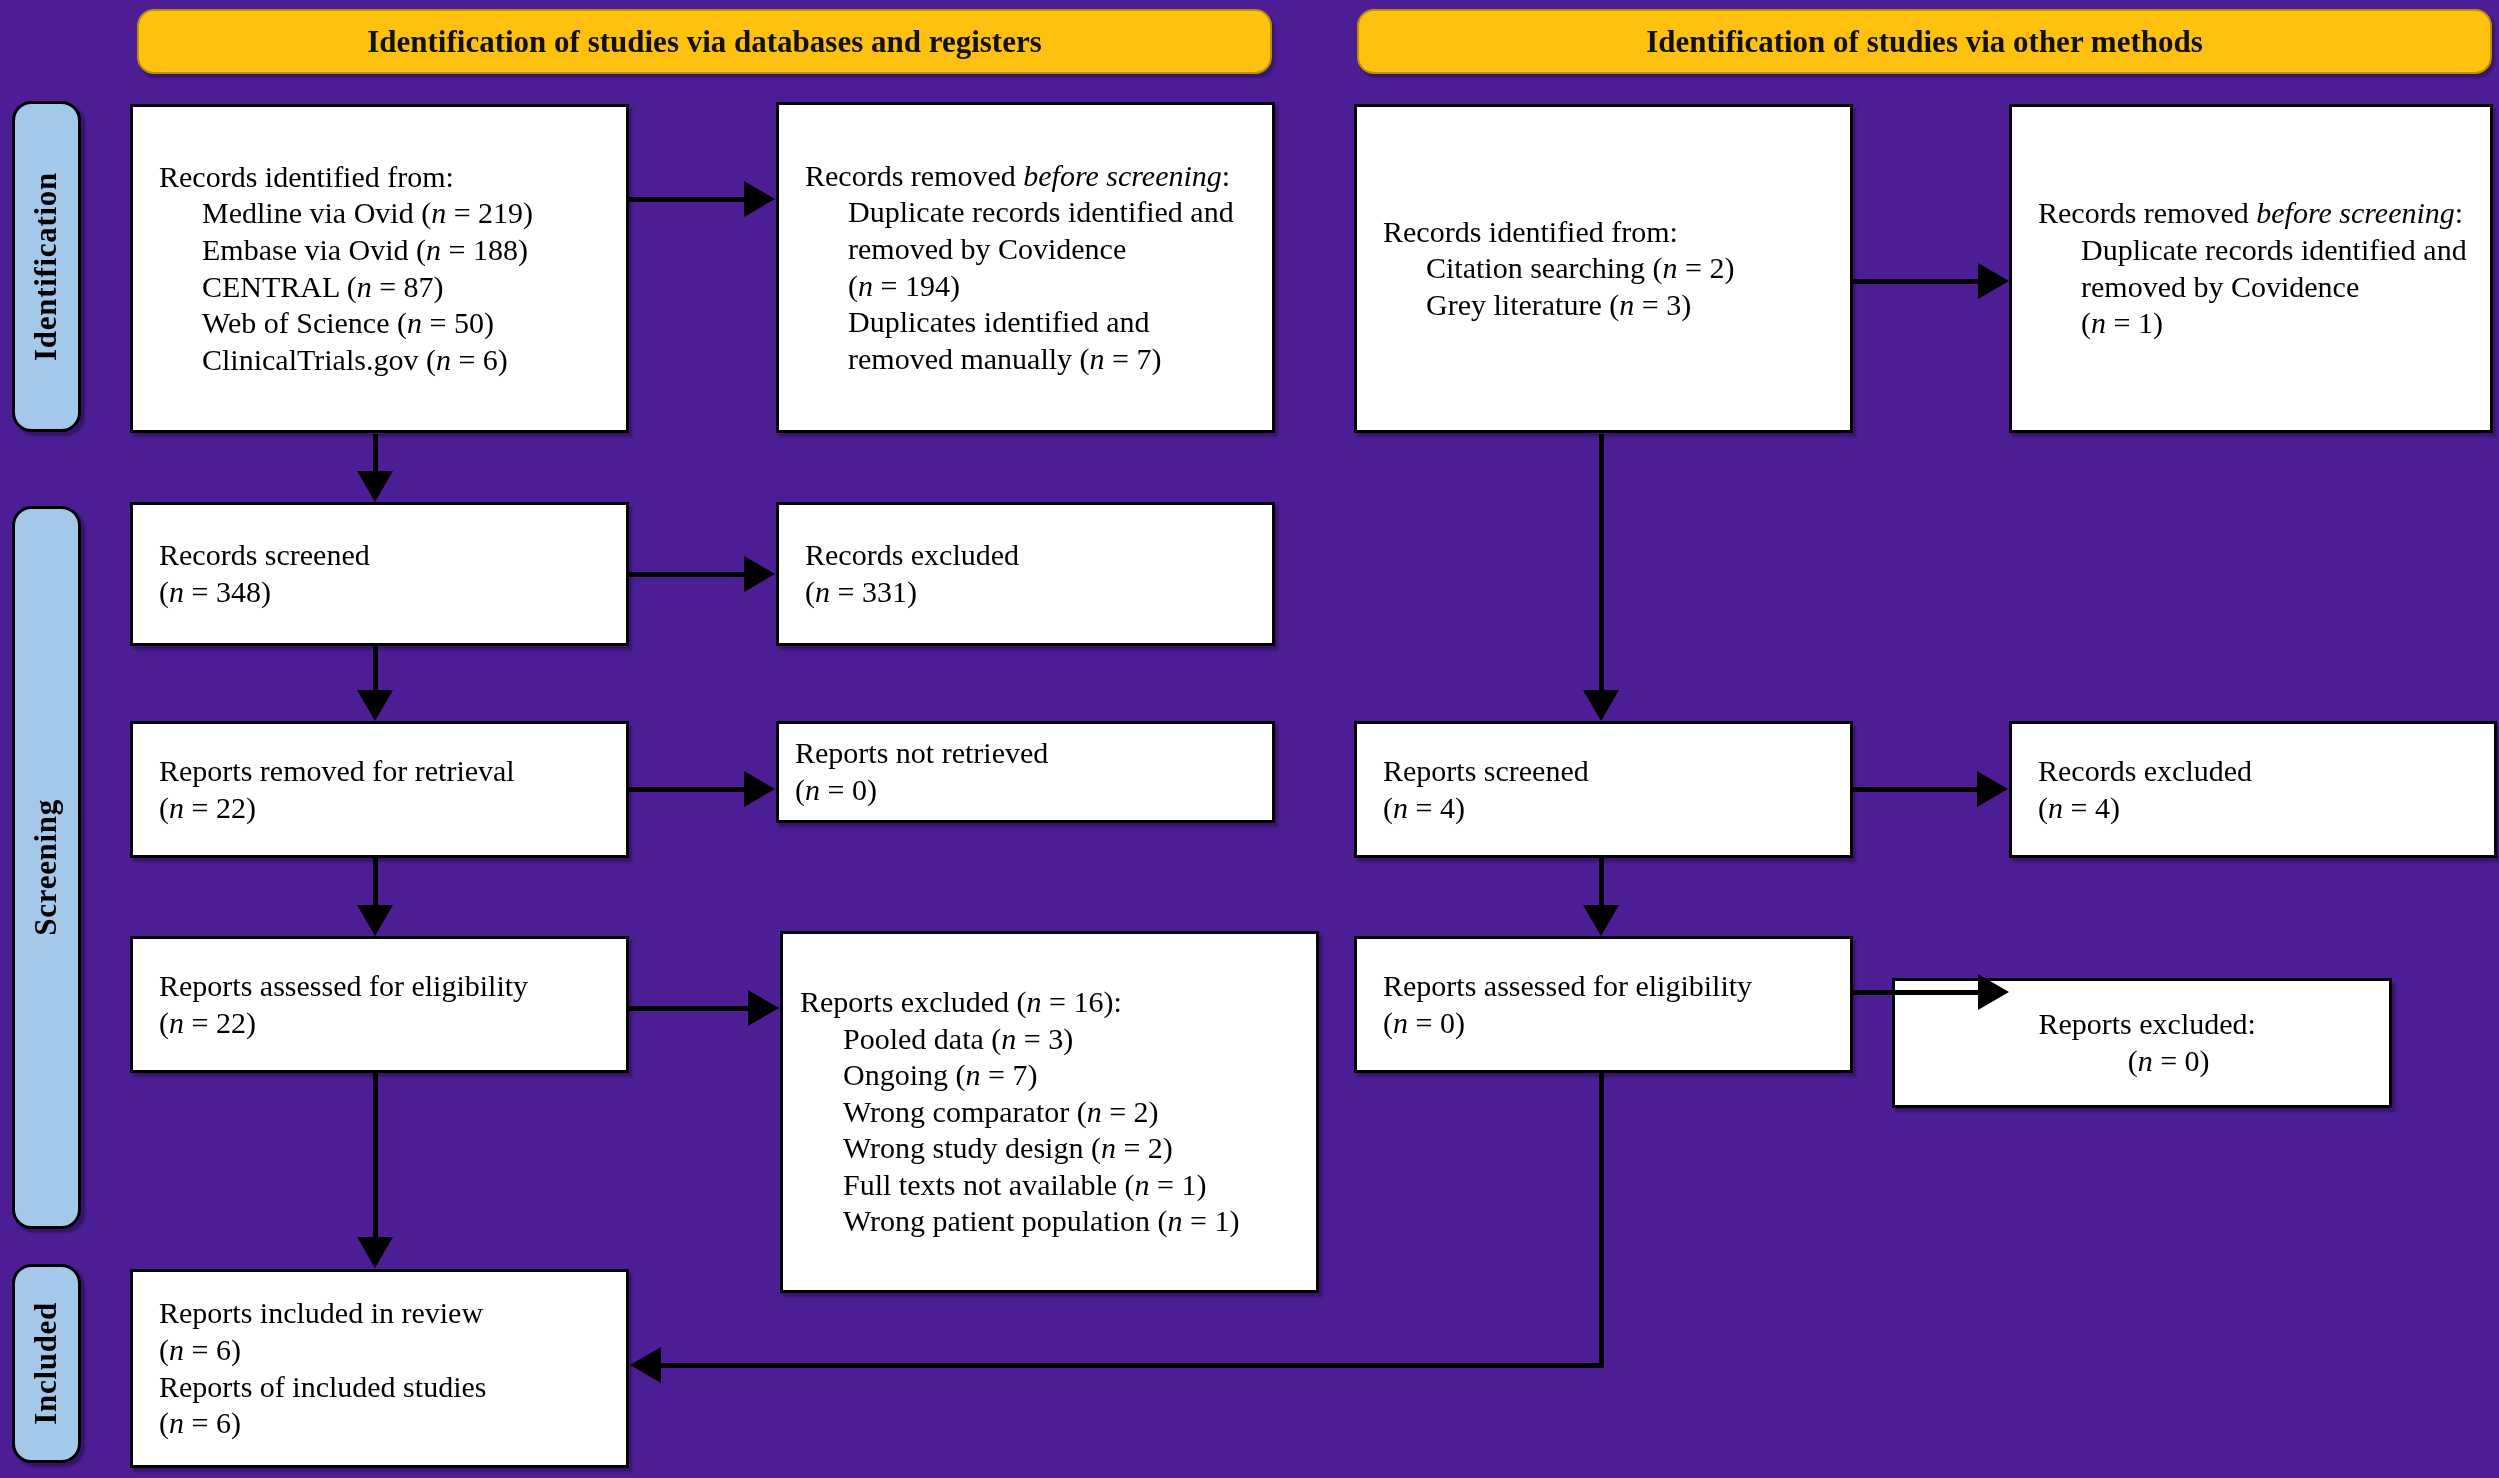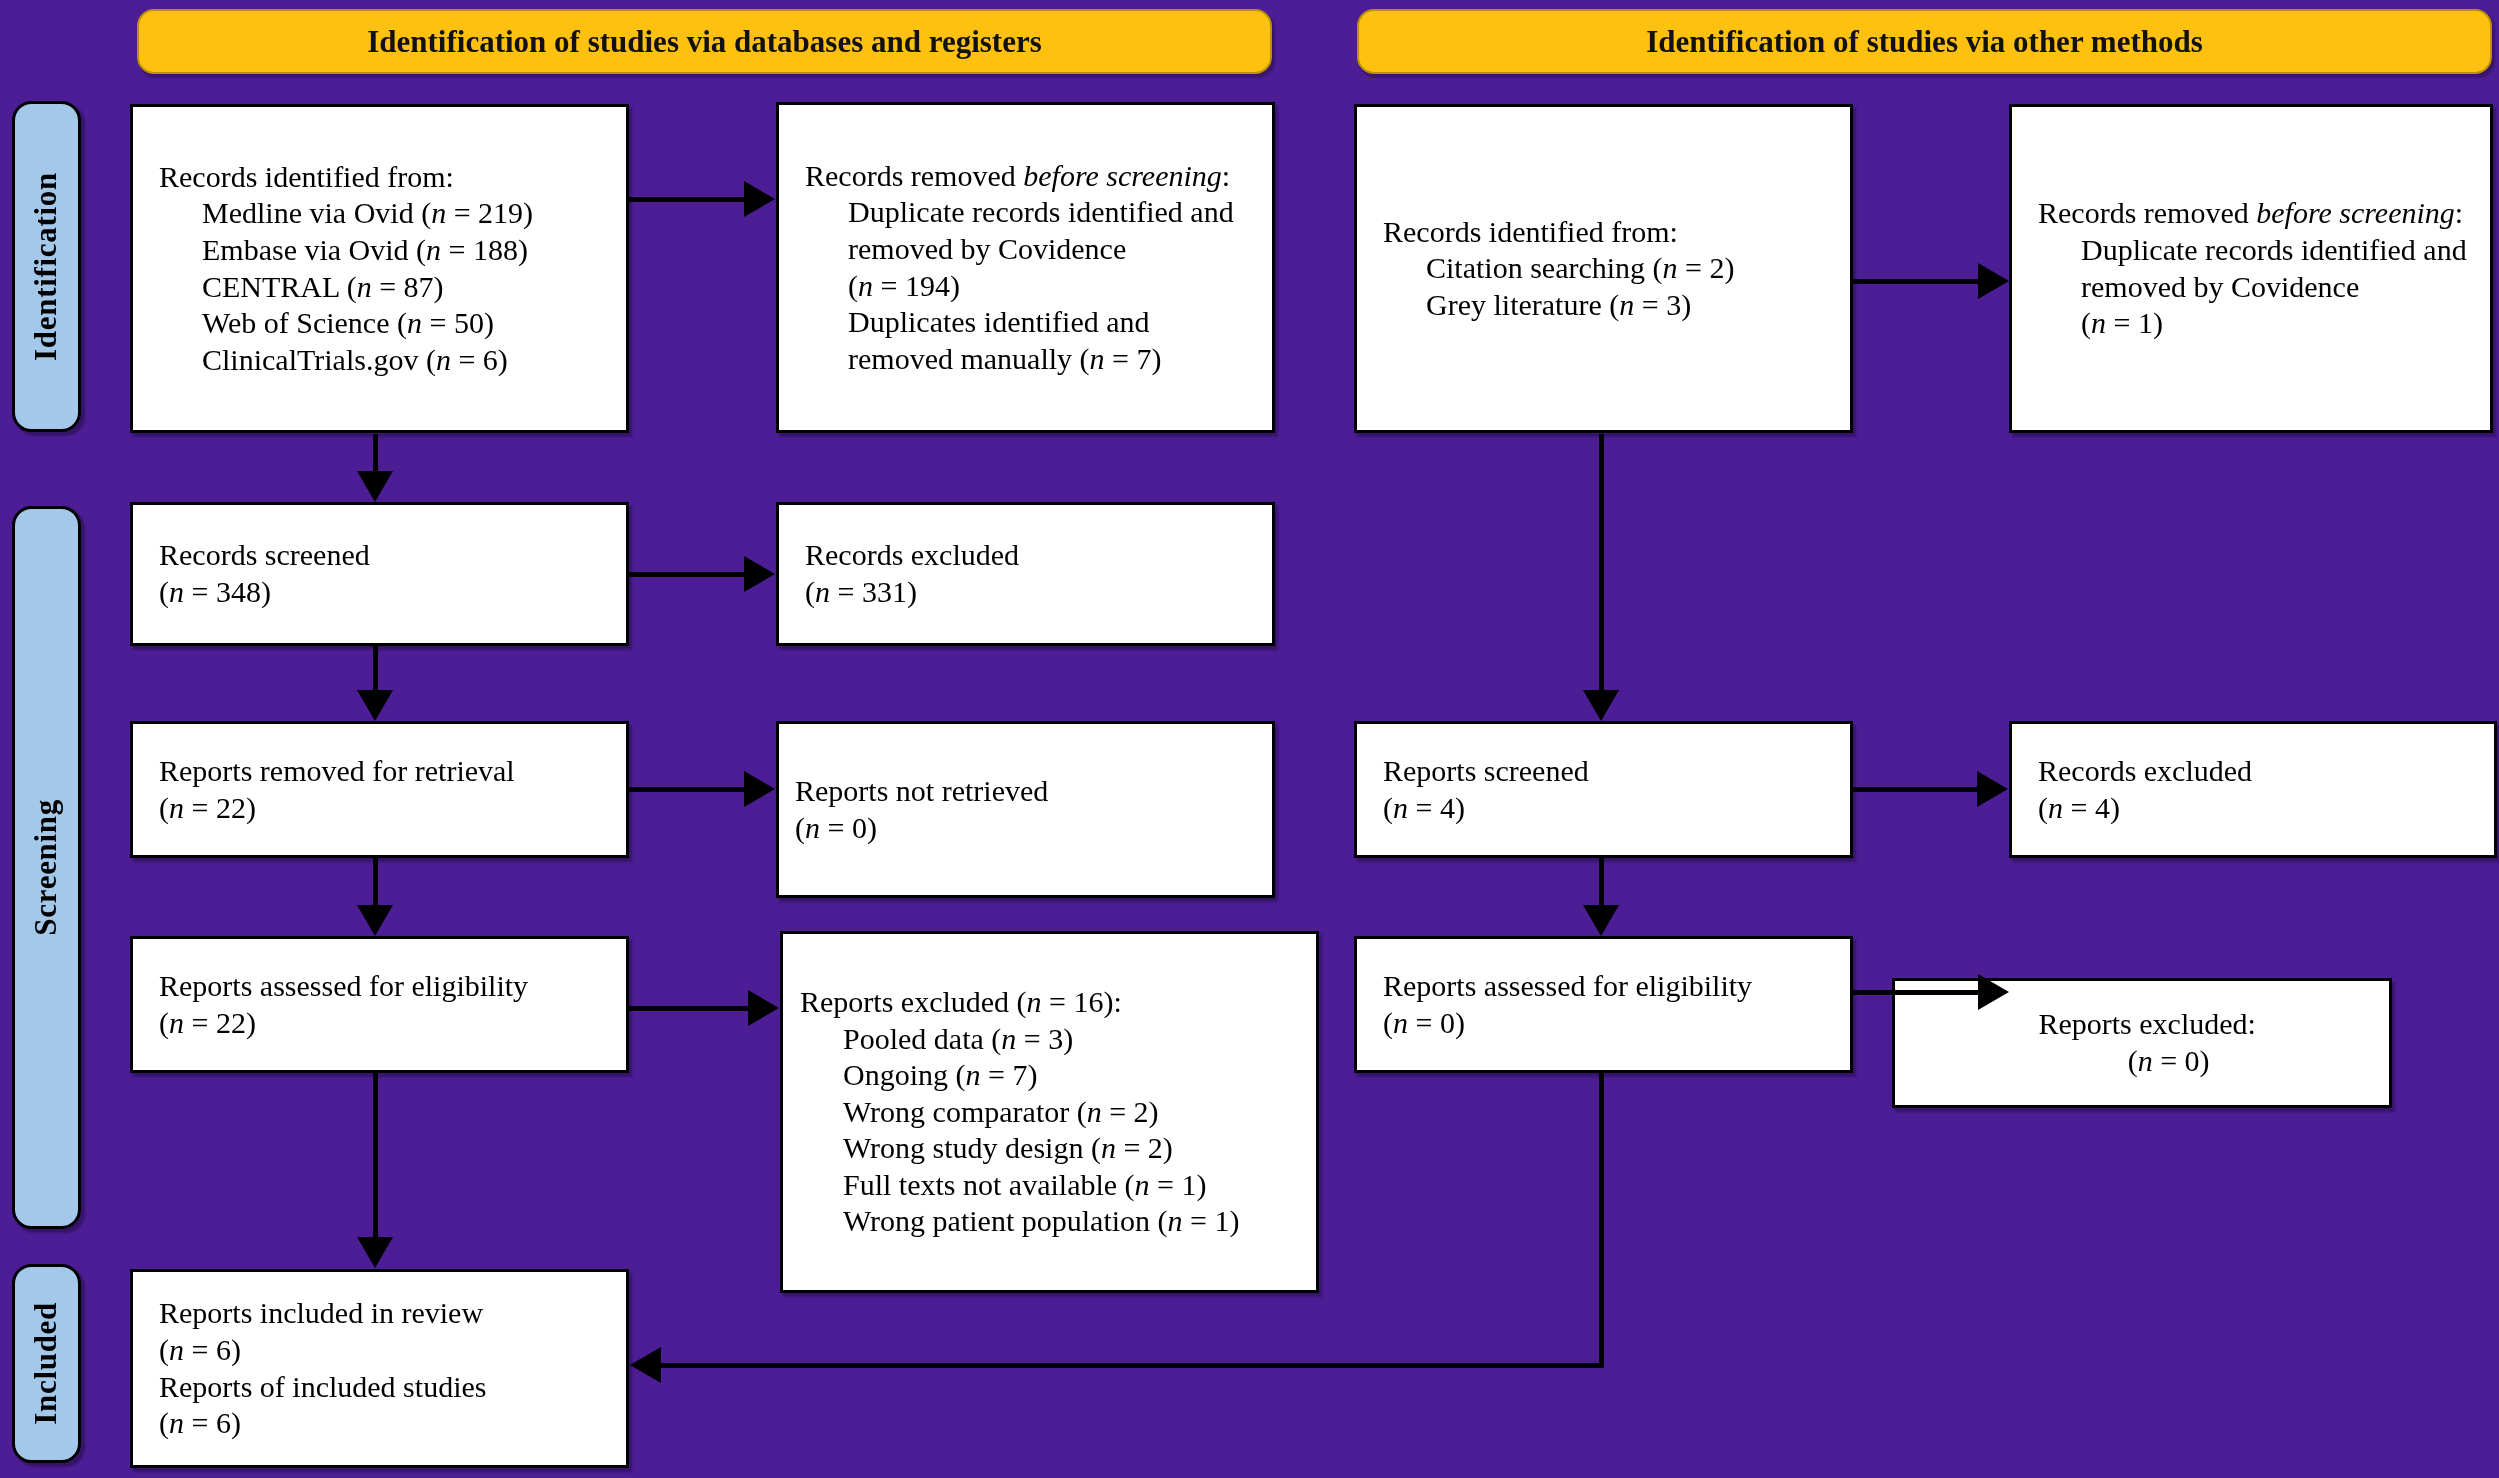--- a/index.html
+++ b/index.html
@@ -106,21 +106,21 @@
   <div class="box" style="left:776px;top:102px;width:499px;height:331px;">
       <div class="line">Records removed <i>before screening</i>:</div>
       <div class="line indent">Duplicate records identified and removed by Covidence</div>
       <div class="line indent">(<i>n</i> = 194)</div>
       <div class="line indent">Duplicates identified and removed manually (<i>n</i> = 7)</div>
     </div>
   <div class="box" style="left:776px;top:502px;width:499px;height:144px;">
       <div class="line">Records excluded</div>
       <div class="line">(<i>n</i> = 331)</div>
     </div>
-  <div class="box" style="left:776px;top:721px;width:499px;height:177px;padding-left:16px;">
+  <div class="box" style="left:776px;top:721px;width:499px;height:102px;padding-left:16px;">
       <div class="line">Reports not retrieved</div>
       <div class="line">(<i>n</i> = 0)</div>
     </div>
   <div class="box" style="left:780px;top:931px;width:539px;height:362px;padding-left:17px;">
       <div class="line">Reports excluded (<i>n</i> = 16):</div>
       <div class="line indent">Pooled data (<i>n</i> = 3)</div>
       <div class="line indent">Ongoing (<i>n</i> = 7)</div>
       <div class="line indent">Wrong comparator (<i>n</i> = 2)</div>
       <div class="line indent">Wrong study design (<i>n</i> = 2)</div>
       <div class="line indent">Full texts not available (<i>n</i> = 1)</div>

